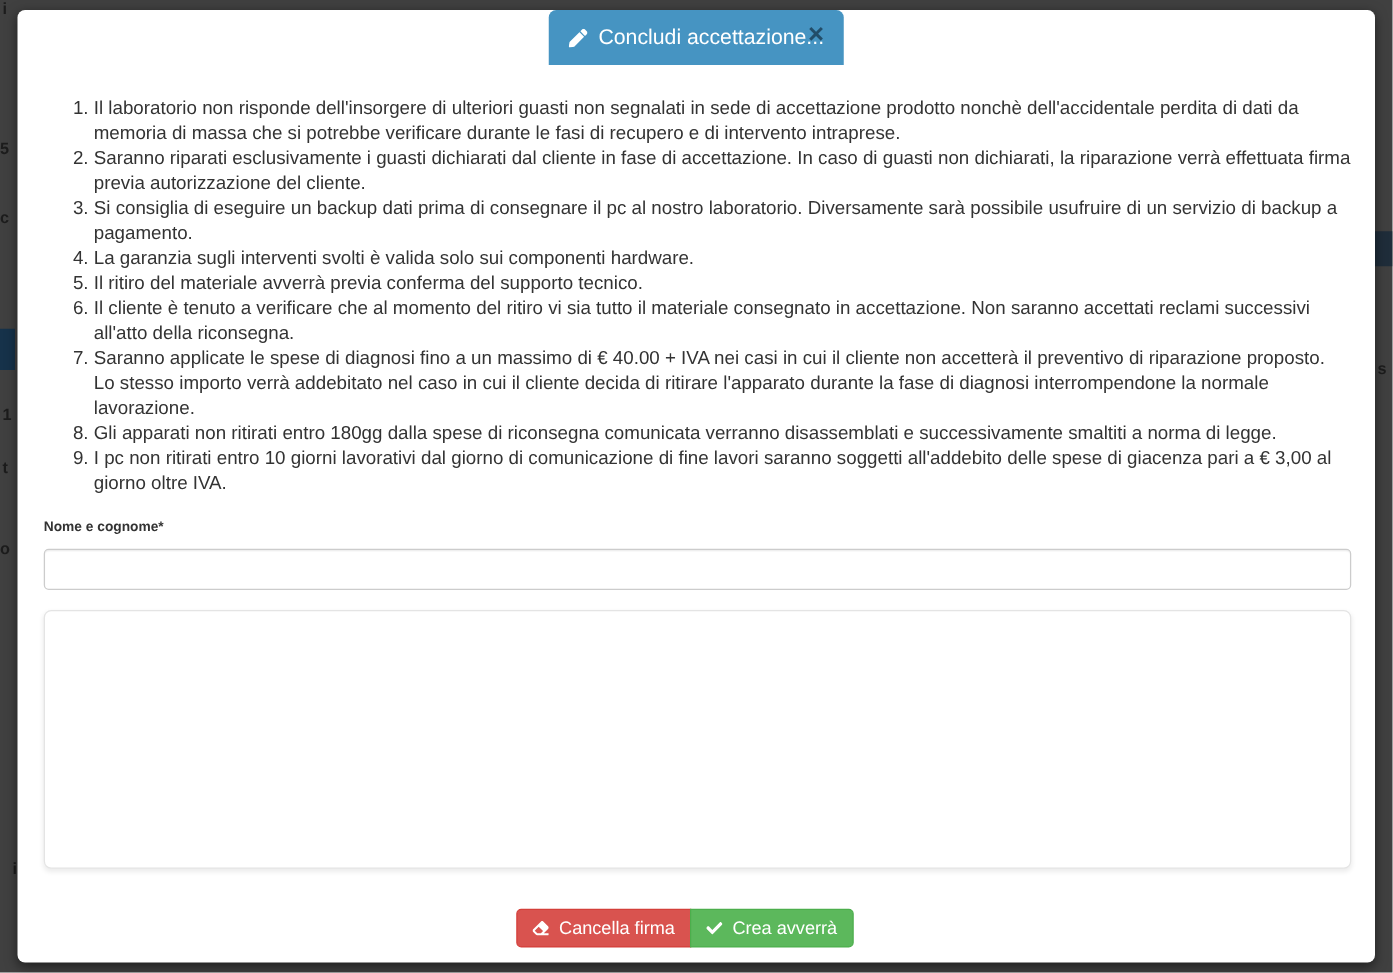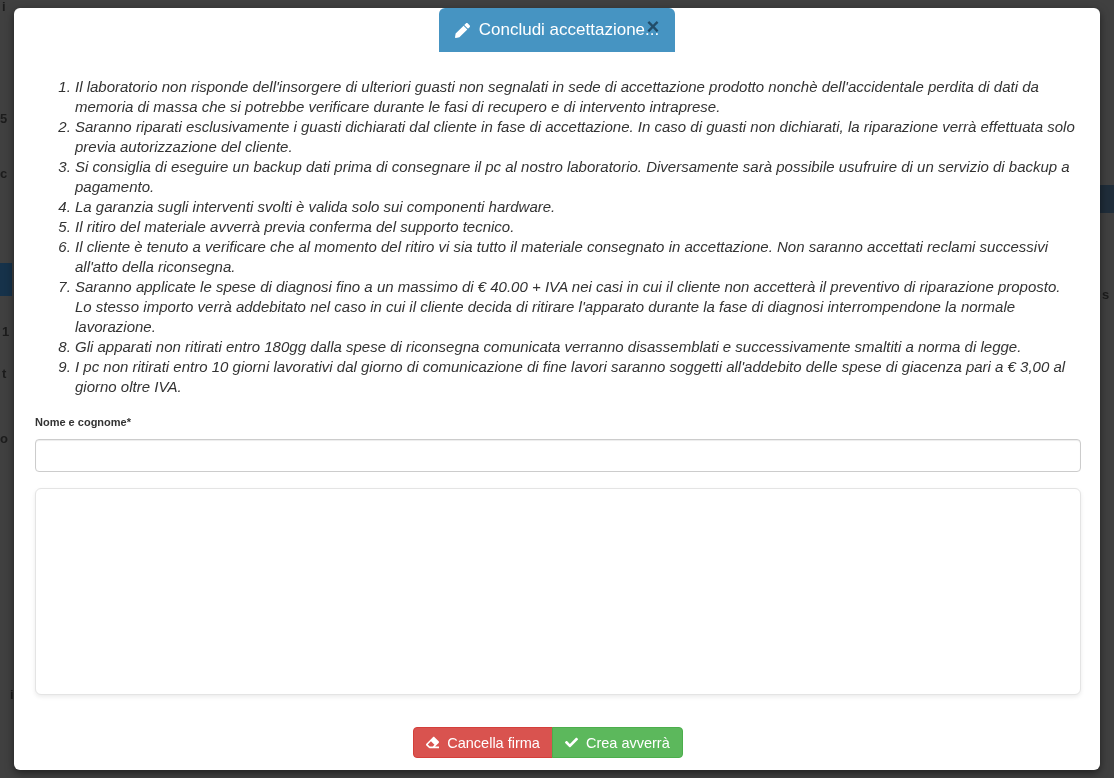--- a/index.html
+++ b/index.html
@@ -60,21 +60,20 @@
   .modal-body{
     padding:16px 19px 0 21px;
     color:#333;font-size:15px;line-height:20px;
     flex:1 1 auto;
   }
   ol.terms{
     margin:9px 0 0;padding:0 0 0 40px;
   }
   ol.terms li{
     white-space:pre-line;
-    font-style:italic;
   }
 
   .form-label{
     display:block;font-weight:bold;font-size:11px;color:#333;
     margin:15px 0 7px;
   }
   .name-input{
     display:block;width:100%;height:33px;
     border:1px solid #ccc;border-radius:4px;
     padding:6px 12px;font-size:14px;color:#555;
@@ -134,21 +133,21 @@
         <path d="M497.9 142.1l-46.1 46.1c-4.7 4.7-12.3 4.7-17 0l-111-111c-4.7-4.7-4.7-12.3 0-17l46.1-46.1c18.7-18.7 49.1-18.7 67.9 0l60.1 60.1c18.8 18.7 18.8 49.1 0 67.9zM284.2 99.8L21.6 362.4.4 483.9c-2.9 16.4 11.4 30.6 27.8 27.8l121.5-21.3 262.6-262.6c4.7-4.7 4.7-12.3 0-17l-111-111c-4.8-4.7-12.4-4.7-17.1 0z"></path>
       </svg>
       <span>Concludi accettazione...</span>
     </div>
     <button class="modal-close">×</button>
   </div>
 
   <div class="modal-body">
     <ol class="terms">
       <li>Il laboratorio non risponde dell'insorgere di ulteriori guasti non segnalati in sede di accettazione prodotto nonchè dell'accidentale perdita di dati da memoria di massa che si potrebbe verificare durante le fasi di recupero e di intervento intraprese.</li>
-      <li>Saranno riparati esclusivamente i guasti dichiarati dal cliente in fase di accettazione. In caso di guasti non dichiarati, la riparazione verrà effettuata solo previa autorizzazione del cliente.</li>
+      <li>Saranno riparati esclusivamente i guasti dichiarati dal cliente in fase di accettazione. In caso di guasti non dichiarati, la riparazione verrà effettuata firma previa autorizzazione del cliente.</li>
       <li>Si consiglia di eseguire un backup dati prima di consegnare il pc al nostro laboratorio. Diversamente sarà possibile usufruire di un servizio di backup a pagamento.</li>
       <li>La garanzia sugli interventi svolti è valida solo sui componenti hardware.</li>
       <li>Il ritiro del materiale avverrà previa conferma del supporto tecnico.</li>
       <li>Il cliente è tenuto a verificare che al momento del ritiro vi sia tutto il materiale consegnato in accettazione. Non saranno accettati reclami successivi all'atto della riconsegna.</li>
       <li>Saranno applicate le spese di diagnosi fino a un massimo di € 40.00 + IVA nei casi in cui il cliente non accetterà il preventivo di riparazione proposto.
 Lo stesso importo verrà addebitato nel caso in cui il cliente decida di ritirare l'apparato durante la fase di diagnosi interrompendone la normale lavorazione.</li>
       <li>Gli apparati non ritirati entro 180gg dalla spese di riconsegna comunicata verranno disassemblati e successivamente smaltiti a norma di legge.</li>
       <li>I pc non ritirati entro 10 giorni lavorativi dal giorno di comunicazione di fine lavori saranno soggetti all'addebito delle spese di giacenza pari a € 3,00 al giorno oltre IVA.</li>
     </ol>
 

